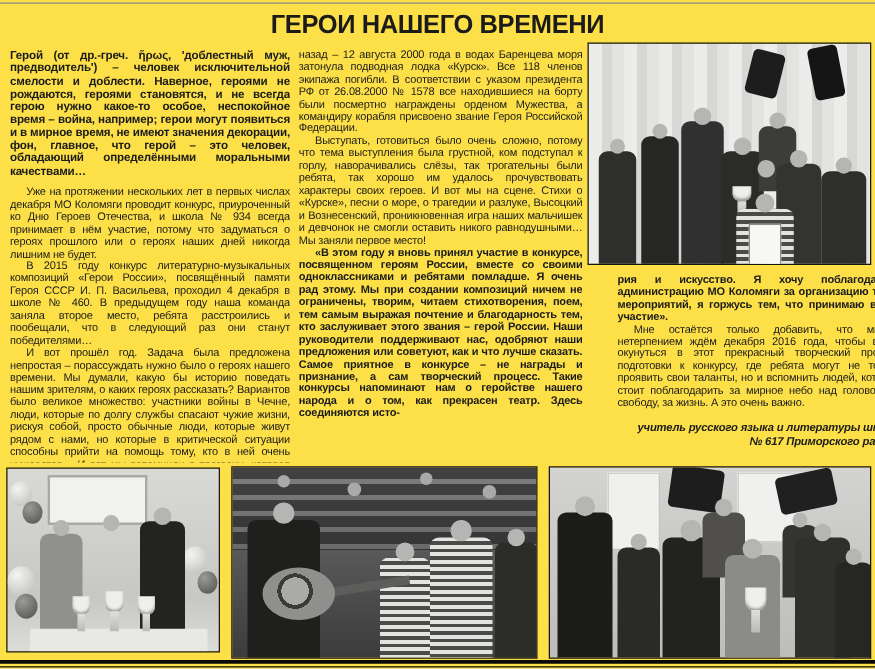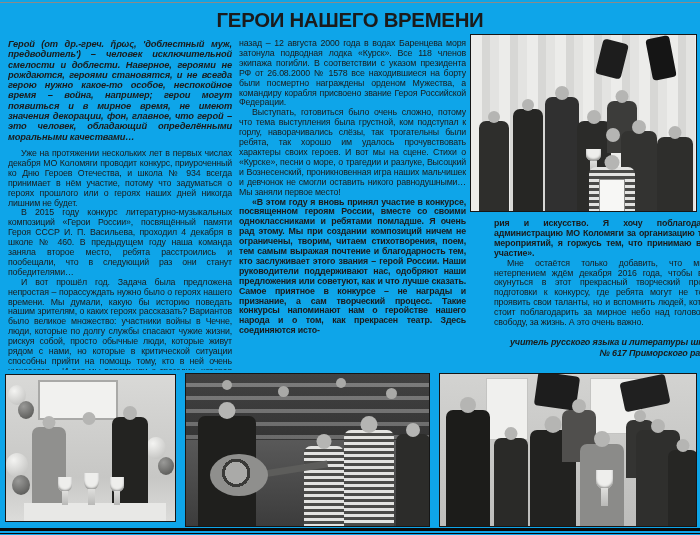--- a/index.html
+++ b/index.html
@@ -1,28 +1,28 @@
 <!DOCTYPE html>
 <html><head>
 <meta charset="utf-8">
 <style>
   html,body{margin:0;padding:0;background:#e9e9e7;}
-  .page{position:relative;width:700px;height:535px;background:#0ea5e9;overflow:hidden;
+  .page{position:relative;width:700px;height:535px;background:#fde047;overflow:hidden;
         font-family:"Liberation Sans",sans-serif;color:#1b1b1b;}
   .top-rule{position:absolute;top:2px;left:0;width:700px;height:1px;background:#8a8a8a;}
   .bottom-rule{position:absolute;top:528px;left:0;width:700px;height:6px;box-sizing:border-box;
         border-top:3px solid #0a0a0a;border-bottom:1px solid #0a0a0a;}
   .title{position:absolute;top:8px;left:0;width:700px;text-align:center;
         font-size:21px;font-weight:bold;letter-spacing:-0.3px;transform:scaleX(0.97);}
   .col{position:absolute;text-align:justify;font-size:8.8px;line-height:9.9px;letter-spacing:-0.15px;overflow:hidden;}
   .col p{margin:0;}
   .col1{left:8px;top:39px;width:224px;height:331px;}
   .col2{left:239px;top:39px;width:227px;height:333px;}
   .col3-text{left:494px;top:219px;width:227px;height:152px;}
-  .intro{font-weight:bold;font-style:italic;font-size:9.3px;line-height:10.3px;margin-bottom:7px !important;}
+  .intro{font-weight:bold;font-size:9.3px;line-height:10.3px;margin-bottom:7px !important;}
   .indent{text-indent:13px;}
   .bold{font-weight:bold;}
   .sig{margin-top:9px !important;text-align:right;font-weight:bold;font-style:italic;
        font-size:9px;line-height:10.8px;}
   
   .photo{position:absolute;overflow:hidden;border:1px solid #161616;box-sizing:border-box;}
   .ph-tr{left:470px;top:34px;width:227px;height:178px;
      background:repeating-linear-gradient(90deg,#ececea 0 11px,#d7d7d5 11px 19px,#e3e3e1 19px 28px);}
   .ph-bl{left:5px;top:374px;width:171px;height:148px;
      background:linear-gradient(180deg,#d9d9d7 0%,#c7c7c5 70%,#dcdcda 100%);}

